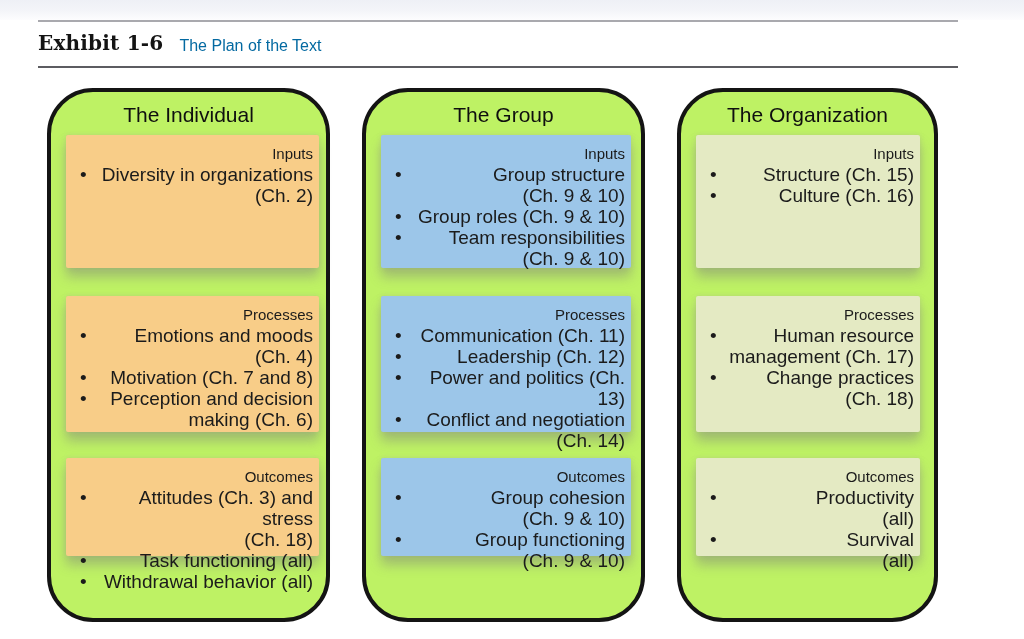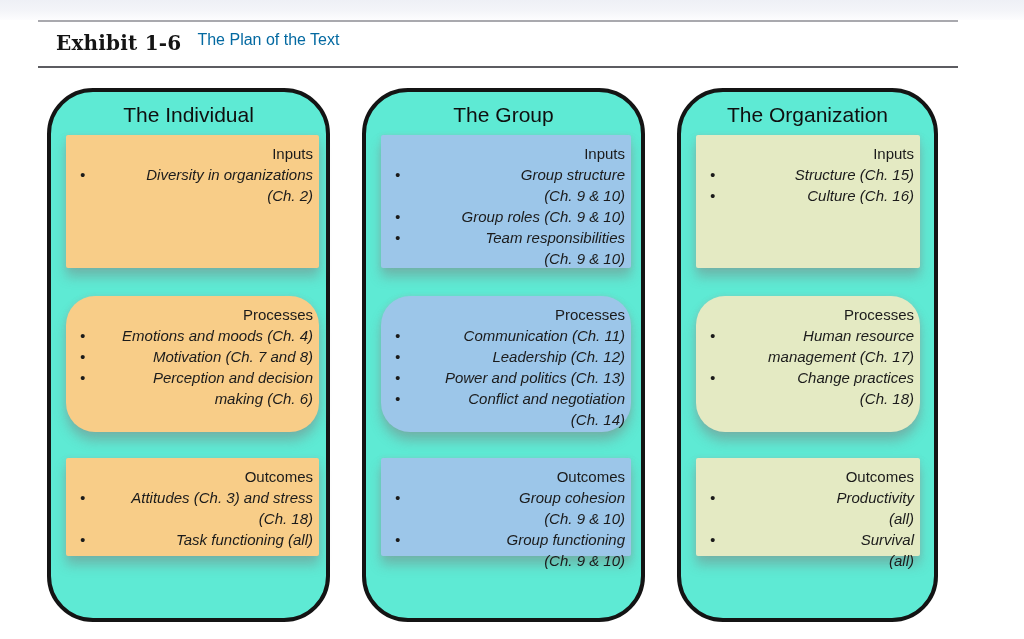--- a/index.html
+++ b/index.html
@@ -5,46 +5,46 @@
   html,body{margin:0;padding:0;background:#fff;}
   .page{position:relative;width:1024px;height:639px;background:#fff;overflow:hidden;
         font-family:"Liberation Sans",sans-serif;color:#1b1b1b;}
 
   
   .top-strip{position:absolute;top:0;left:0;right:0;height:20px;
              background:linear-gradient(180deg,#eef0f6 0%,#f4f5f9 55%,#fdfdfe 100%);}
   .rule{position:absolute;left:38px;width:920px;height:2px;}
   .rule-top{top:20px;background:#a9a9ae;}
   .rule-bottom{top:66px;background:#5c5c61;}
-  .exhibit-header{position:absolute;left:38px;top:31px;display:flex;align-items:flex-start;margin-left:18px;}
+  .exhibit-header{position:absolute;left:38px;top:31px;display:flex;align-items:flex-end;}
   .exhibit-label{font-family:"DejaVu Serif",serif;font-weight:700;font-size:20px;color:#141414;letter-spacing:.2px;}
   .exhibit-title{font-size:16px;color:#0369a1;margin-left:16px;}
 
   
   .panel{position:absolute;top:88px;height:534px;box-sizing:border-box;
-         border:4px solid #141414;border-radius:46px;background:#5eead4;}
+         border:4px solid #141414;border-radius:46px;background:#bef264;}
   .panel-1{left:47px;width:283px;}
   .panel-2{left:362px;width:283px;}
   .panel-3{left:677px;width:261px;}
   .panel-title{margin:0;padding-top:11px;text-align:center;
                font-size:21px;font-weight:400;color:#0f0f0f;}
 
   
   .box{position:absolute;left:15px;box-sizing:border-box;border-radius:2px;
        padding:8px 6px 0 12px;
        box-shadow:0 9px 12px rgba(125,125,125,.45),0 0 5px rgba(165,165,165,.3);text-align:right;}
   .panel-1 .box{width:253px;}
   .panel-2 .box{width:250px;}
   .panel-3 .box{width:224px;}
   .box-inputs{top:43px;height:133px;}
-  .box-processes{top:204px;height:136px;border-radius:29px;}
+  .box-processes{top:204px;height:136px;}
   .box-outcomes{top:366px;height:98px;}
 
   .box-heading{font-size:15px;line-height:21px;}
-  .box-list{margin:0;padding:0;list-style:none;font-size:15px;line-height:21px;font-style:italic;}
+  .box-list{margin:0;padding:0;list-style:none;font-size:19px;line-height:21px;}
   .box-item{position:relative;padding-left:17px;white-space:pre-line;}
   .box-item::before{content:"\2022";position:absolute;left:2px;top:0;}
 </style>
 </head>
 <body>
 
 <div class="page">
 
   <div class="top-strip"></div>
   <div class="rule rule-top"></div>
@@ -76,20 +76,21 @@
 making (Ch. 6)</li>
       </ul>
     </div>
 
     <div class="box box-outcomes" style="background: rgb(248, 205, 136);">
       <div class="box-heading">Outcomes</div>
       <ul class="box-list">
         <li class="box-item">Attitudes (Ch. 3) and stress
 (Ch. 18)</li>
         <li class="box-item">Task functioning (all)</li>
+        <li class="box-item">Withdrawal behavior (all)</li>
       </ul>
     </div>
   </section>
 
   <section class="panel panel-2">
     <h2 class="panel-title">The Group</h2>
 
     <div class="box box-inputs" style="background: rgb(156, 198, 233);">
       <div class="box-heading">Inputs</div>
       <ul class="box-list">

